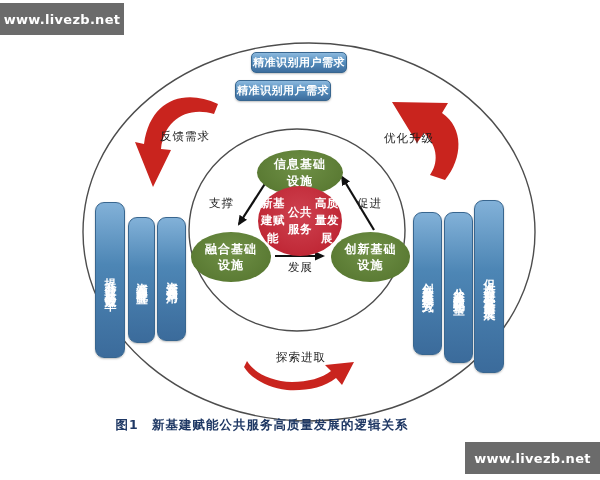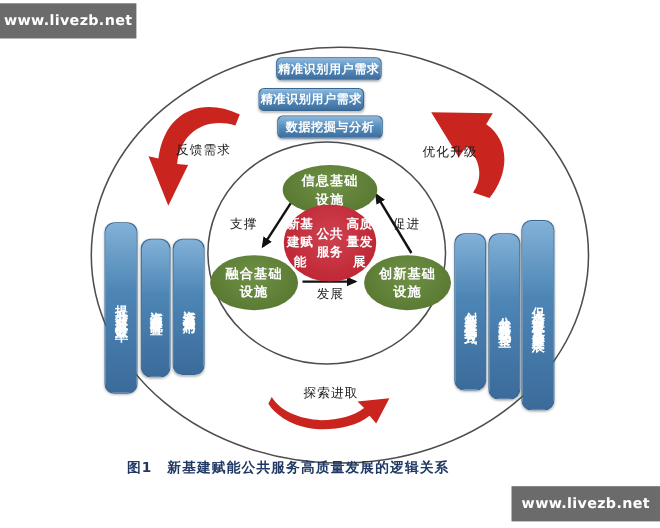--- a/index.html
+++ b/index.html
@@ -95,21 +95,20 @@
     <path d="M 247,361 C 255,374 272,381 292,382 C 308,382 322,378 331,371
              L 325,365 L 354,362 L 342,385 L 336,378
              C 324,388 305,391 287,390 C 266,388 250,377 244,367 Z" fill="#c9241e"></path>
   </svg>
 
   <div id="wm-top" class="wm">www.livezb.net</div>
   <div id="wm-bottom" class="wm">www.livezb.net</div>
 
   <div id="hbox1" class="hbox">精准识别用户需求</div>
   <div id="hbox2" class="hbox">精准识别用户需求</div>
-  <div id="hbox3" class="hbox">数据挖掘与分析</div>
 
   <div id="gnode-top" class="gnode">
     <div class="wrap">信息基础设施</div>
   </div>
   <div id="gnode-bl" class="gnode">
     <div class="wrap">融合基础设施</div>
   </div>
   <div id="gnode-br" class="gnode">
     <div class="wrap">创新基础设施</div>
   </div>

